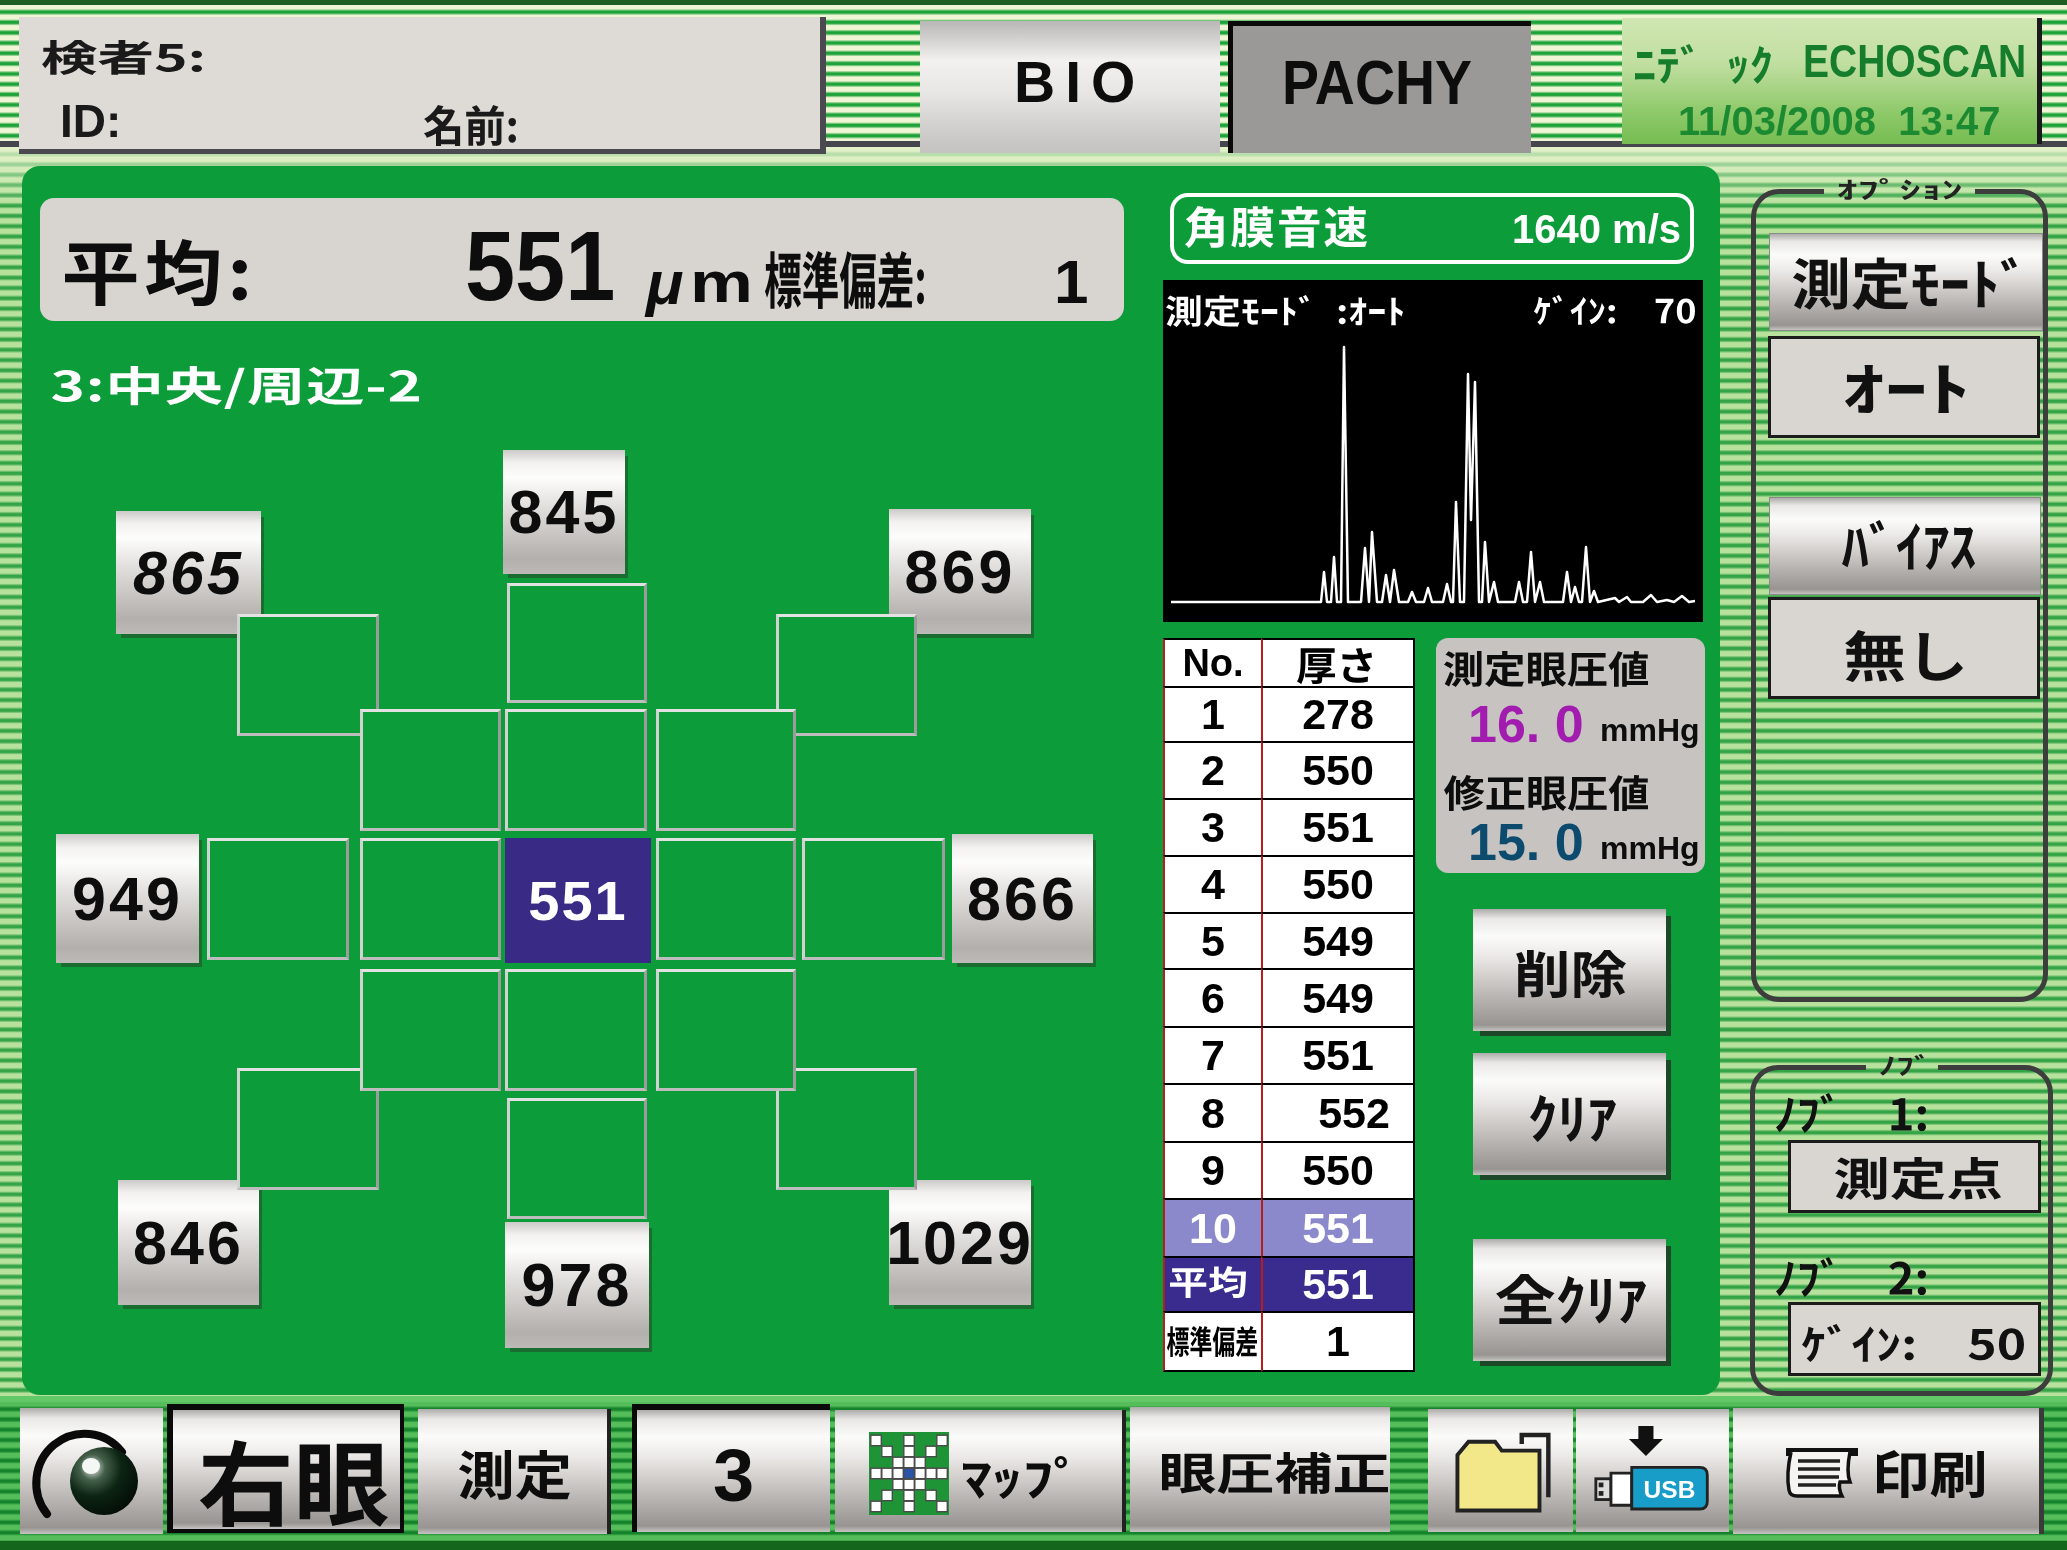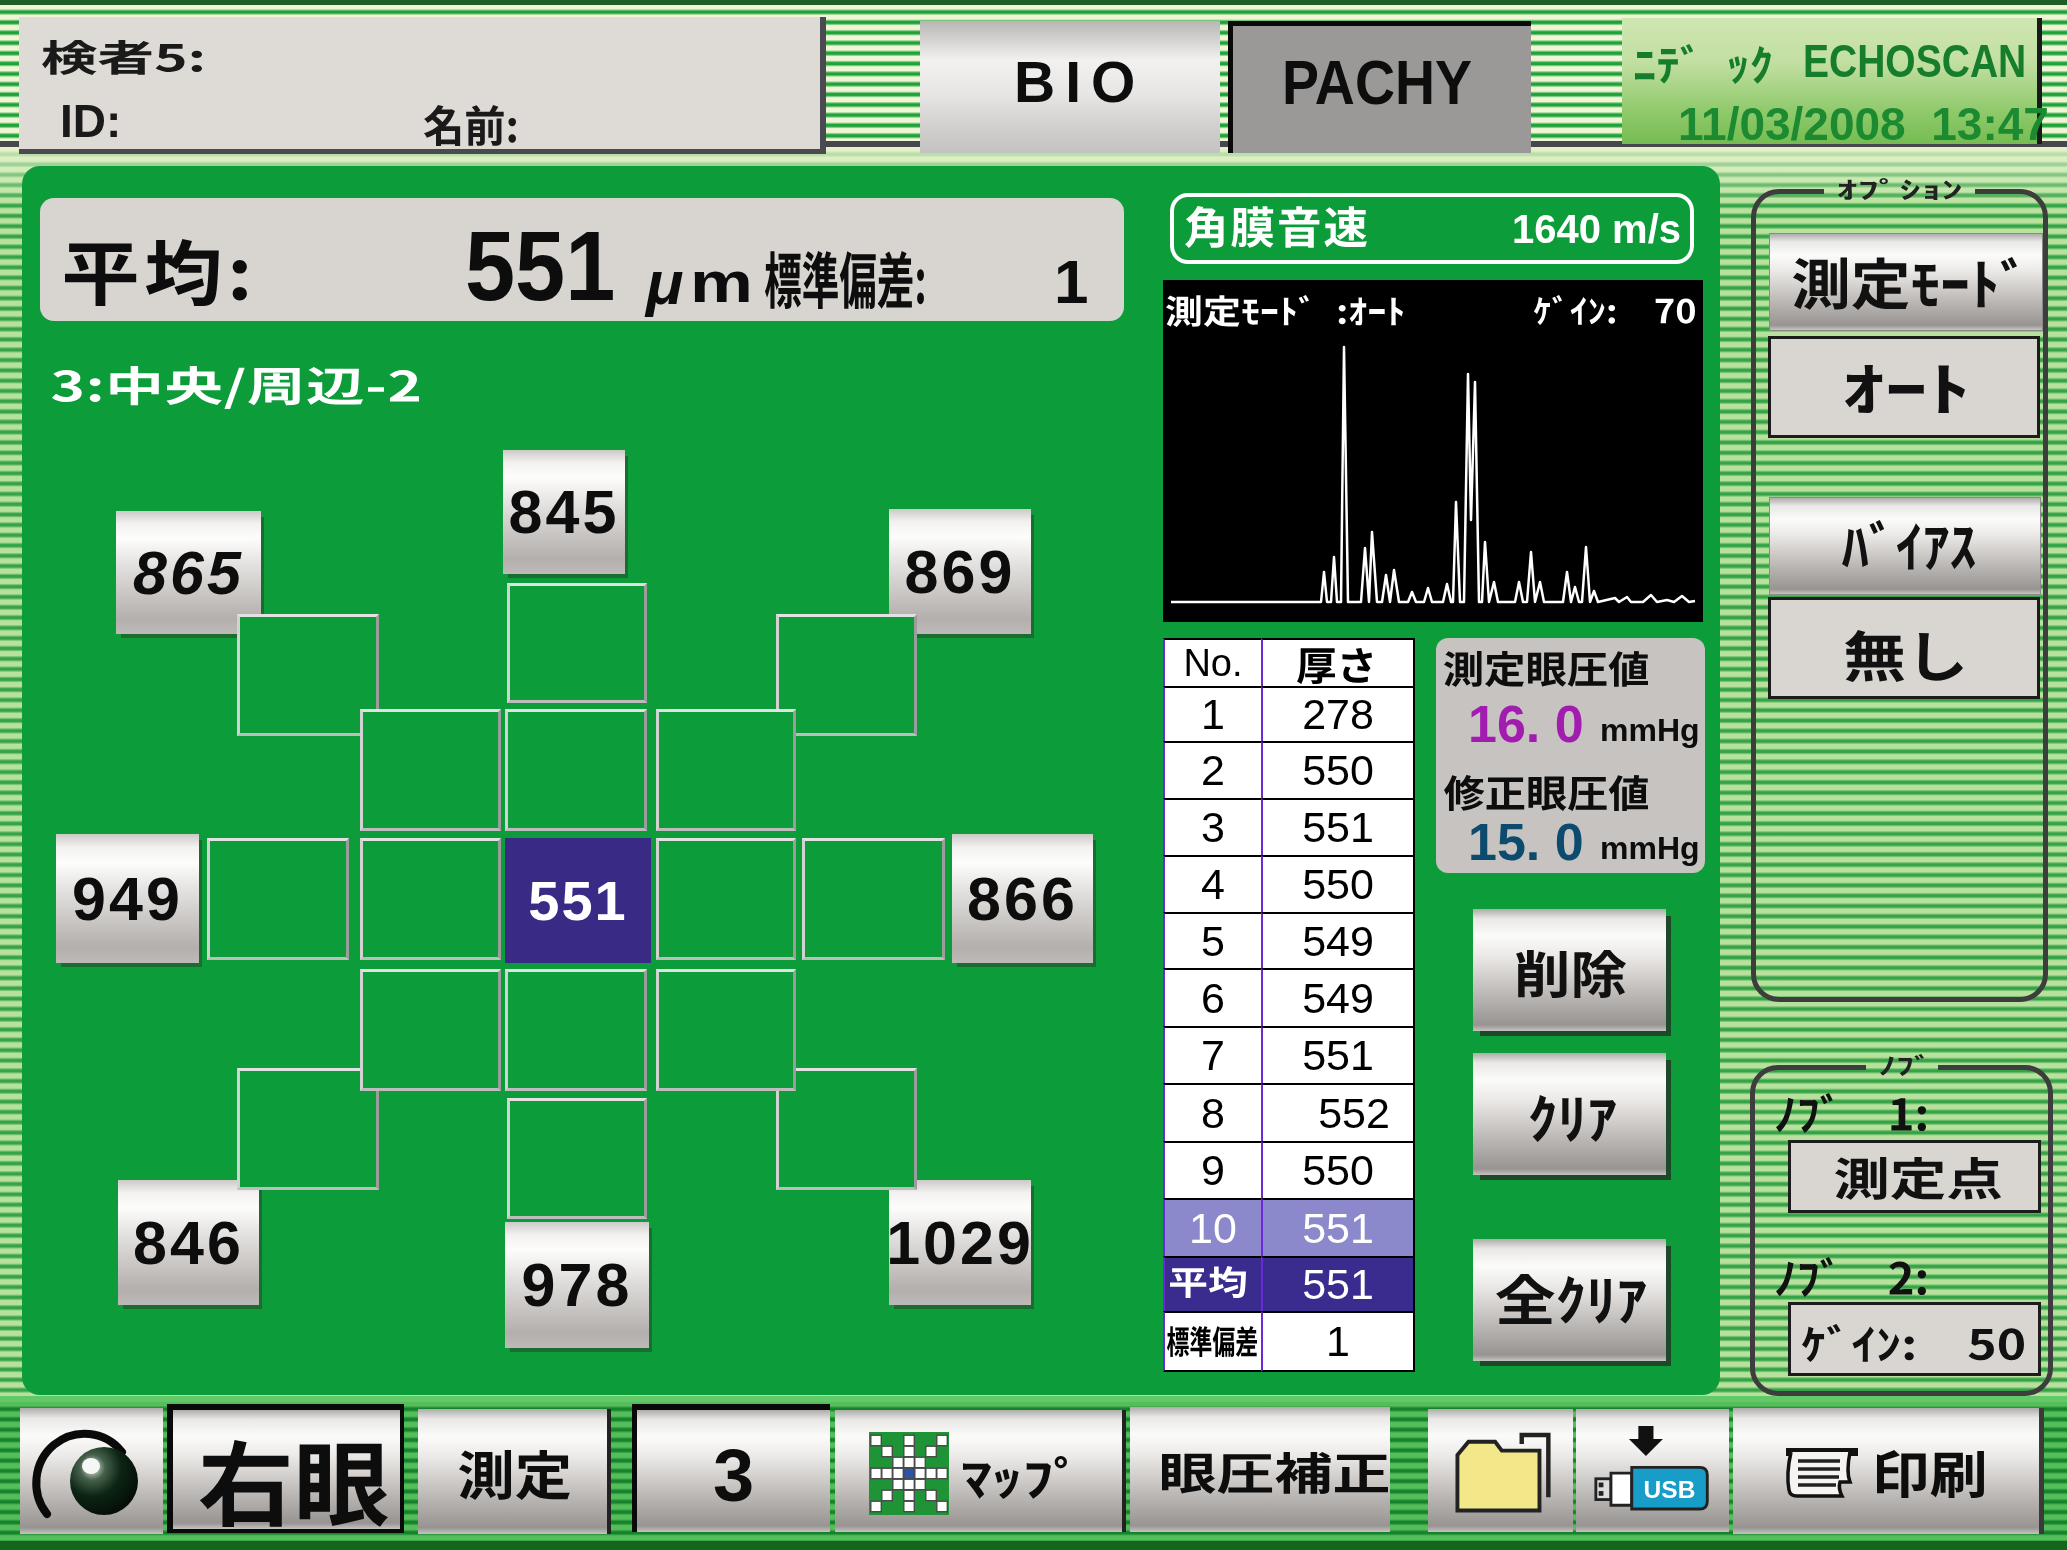--- a/index.html
+++ b/index.html
@@ -5,22 +5,22 @@
  font-family:"Liberation Sans",sans-serif;background:#cfe9bb;}
 .abs{position:absolute;}
 .gbtn{position:absolute;background:linear-gradient(180deg,#aeacaa 0%,#e9e8e6 8%,#fbfbfa 22%,#eceae8 38%,#d2cfcc 55%,#b8b5b2 72%,#a19e9b 88%,#979491 95%,#c6c4c2 100%);}
 .shadow{box-shadow:6px 6px 0 -1px rgba(35,45,35,0.75);}
 .flatgray{position:absolute;background:#d9d6d2;border:3px solid #1c1c1c;box-sizing:border-box;}
 .mapfill{position:absolute;background:linear-gradient(180deg,#cccac8 0%,#f2f1f0 10%,#fdfdfc 22%,#e2e0de 45%,#c6c3c0 70%,#b2afac 88%,#bdbab7 100%);
  box-shadow:4px 5px 0 -1px rgba(40,60,40,0.5);display:flex;align-items:center;justify-content:center;
  font-weight:bold;font-size:61px;letter-spacing:3px;color:#0d0d0d;}
 .mapempty{position:absolute;background:#0d9c3a;box-sizing:border-box;
  border-top:3px solid #e2e2e2;border-left:3px solid #d2d2d2;border-right:3px solid #9c9c9c;border-bottom:3px solid #bdbdbd;}
-.cell{position:absolute;box-sizing:border-box;border-left:2px solid #6d28d9;border-top:2px solid #000;
- display:flex;align-items:center;justify-content:center;font-weight:normal;font-size:43px;color:#000;background:#fff;}
+.cell{position:absolute;box-sizing:border-box;border-left:2px solid #b91c1c;border-top:2px solid #000;
+ display:flex;align-items:center;justify-content:center;font-weight:bold;font-size:43px;color:#000;background:#fff;}
 fieldset{position:absolute;border:5px solid #3d3d3d;border-radius:28px;margin:0;padding:0;box-sizing:border-box;background:transparent;}
 legend{margin:0 auto;padding:0 14px;}
 </style></head><body>
 <div class="abs" style="left:0;top:5px;width:2067px;height:142px;background:repeating-linear-gradient(180deg,#eff5d5 0px,#eff5d5 3.8px,#1da339 6.2px,#1da339 8.0px,#eff5d5 10.3px);"></div>
 <div class="abs" style="left:0;top:147px;width:2067px;height:1255px;background:repeating-linear-gradient(180deg,#b8e19e 0px,#b8e19e 3.8px,#35a447 6.2px,#35a447 8.0px,#b8e19e 10.3px);"></div>
 <div class="abs" style="left:0;top:147px;width:2067px;height:60px;background:linear-gradient(180deg,rgba(240,246,214,0.8),rgba(240,246,214,0));"></div>
 <div class="abs" style="left:0;top:1402px;width:2067px;height:139px;background:repeating-linear-gradient(180deg,#55bd5a 0px,#55bd5a 3.8px,#14832b 6.2px,#14832b 8.0px,#55bd5a 10.3px);"></div>
 <div class="abs" style="left:0;top:1396px;width:2067px;height:6px;background:#62c868;"></div>
 <div class="abs" style="left:0;top:0;width:2067px;height:5px;background:#1e5d24;"></div>
 <div class="abs" style="left:0;top:141px;width:2067px;height:6px;background:#46464e;"></div>
@@ -35,21 +35,21 @@
   </svg>
 <div class="abs" style="left:920px;top:21px;width:300px;height:132px;background:linear-gradient(180deg,#b9b7b5,#f2f1f0 30%,#e8e6e4 55%,#d2d0ce 80%,#c4c2c0);"></div>
 <span class="abs" style="left:1014px;top:48px;font-weight:bold;font-size:57px;letter-spacing:10px;line-height:1.2;color:#0d0d0d;">BIO</span>
 <div class="abs" style="left:1228px;top:21px;width:303px;height:132px;background:#9b9998;border-top:5px solid #0a0a0a;border-left:5px solid #0a0a0a;box-sizing:border-box;"></div>
 <span class="abs" style="left:1282px;top:45px;font-weight:bold;font-size:63px;line-height:1.2;color:#0d0d0d;display:inline-block;transform:scaleX(0.88);transform-origin:0 0;">PACHY</span>
 <div class="abs" style="left:1622px;top:18px;width:420px;height:126px;background:linear-gradient(180deg,#cfe6b2 0%,#c2dfa2 35%,#8ec96a 75%,#76bc52 100%);border-right:5px solid #1a1a1a;box-sizing:border-box;"></div>
 <svg style="position:absolute;left:1635px;top:44px;" width="136" height="40" viewBox="43 -859 2912 923" preserveAspectRatio="none">
     <path fill="#157d2b" d="M87 -679Q101 -676 119 -674Q137 -673 150 -673Q164 -673 185 -673Q207 -673 232 -673Q258 -673 282 -673Q307 -673 326 -673Q345 -673 354 -673Q369 -673 386 -675Q403 -677 414 -679V-534Q403 -535 385 -536Q367 -538 354 -538Q346 -538 326 -538Q305 -538 279 -538Q253 -538 227 -538Q201 -538 180 -538Q160 -538 151 -538Q136 -538 118 -537Q100 -536 87 -534ZM43 -190Q59 -188 78 -186Q96 -184 111 -184Q121 -184 150 -184Q179 -184 216 -184Q254 -184 292 -184Q330 -184 359 -184Q387 -184 397 -184Q410 -184 427 -186Q444 -187 457 -190V-37Q443 -40 426 -41Q408 -43 397 -43Q387 -43 359 -43Q330 -43 292 -43Q254 -43 216 -43Q179 -43 150 -43Q121 -43 111 -43Q96 -43 77 -41Q58 -40 43 -37Z M599 -749Q612 -745 629 -744Q646 -742 659 -742Q671 -742 698 -742Q726 -742 757 -742Q789 -742 815 -742Q842 -742 854 -742Q866 -742 884 -743Q901 -745 914 -749V-620Q901 -622 884 -623Q867 -624 854 -624Q842 -624 815 -624Q789 -624 757 -624Q726 -624 699 -624Q671 -624 659 -624Q646 -624 629 -623Q611 -622 599 -620ZM543 -512Q554 -509 569 -508Q585 -506 597 -506Q606 -506 638 -506Q670 -506 712 -506Q753 -506 795 -506Q837 -506 869 -506Q900 -506 909 -506Q917 -506 934 -507Q951 -509 961 -512V-382Q952 -384 939 -384Q926 -385 915 -385Q905 -385 873 -385Q841 -385 798 -385Q756 -385 713 -385Q670 -385 638 -385Q606 -385 597 -385Q586 -385 569 -384Q553 -383 543 -381ZM708 -447 810 -448Q812 -349 806 -274Q800 -199 782 -137Q767 -85 735 -32Q703 21 666 55L581 -30Q609 -52 636 -90Q664 -129 679 -173Q699 -231 704 -298Q708 -366 708 -447Z M1091 -805Q1103 -786 1119 -755Q1134 -723 1149 -692Q1164 -660 1173 -640L1097 -603Q1087 -625 1073 -657Q1059 -688 1044 -719Q1029 -750 1016 -770ZM1207 -859Q1219 -839 1235 -807Q1251 -776 1266 -744Q1281 -713 1290 -694L1215 -657Q1205 -679 1190 -710Q1176 -741 1160 -772Q1145 -803 1131 -822Z M2251 -578Q2255 -563 2261 -537Q2266 -511 2272 -481Q2278 -451 2283 -423Q2289 -395 2291 -376L2214 -340Q2211 -359 2206 -386Q2201 -413 2195 -443Q2189 -473 2184 -500Q2178 -527 2174 -545ZM2345 -551 2437 -511Q2433 -496 2430 -479Q2427 -462 2425 -449Q2417 -384 2401 -310Q2386 -236 2360 -171Q2326 -85 2280 -26Q2233 32 2188 64L2121 -26Q2164 -50 2210 -101Q2255 -151 2287 -232Q2304 -274 2316 -327Q2327 -381 2335 -439Q2342 -497 2345 -551ZM2130 -528Q2135 -509 2141 -482Q2148 -454 2154 -424Q2161 -394 2166 -365Q2172 -337 2176 -317L2098 -279Q2095 -298 2089 -328Q2083 -357 2077 -389Q2070 -421 2064 -448Q2057 -476 2053 -492Z M2956 -602Q2952 -588 2947 -569Q2943 -549 2939 -530Q2927 -463 2908 -384Q2890 -305 2857 -224Q2834 -168 2803 -115Q2773 -62 2737 -18Q2702 27 2664 59L2581 -41Q2646 -89 2694 -155Q2742 -221 2774 -295Q2801 -354 2818 -421Q2836 -488 2843 -543H2695L2719 -656Q2727 -656 2747 -656Q2768 -656 2791 -656Q2814 -656 2833 -656Q2852 -656 2858 -656Q2870 -656 2883 -659Q2896 -662 2905 -668ZM2702 -814 2807 -767Q2798 -740 2792 -714Q2785 -688 2781 -672Q2764 -611 2740 -547Q2715 -484 2686 -425Q2656 -366 2621 -316L2536 -399Q2576 -452 2604 -507Q2633 -562 2652 -614Q2671 -666 2681 -707Q2687 -727 2693 -757Q2699 -788 2702 -814Z"></path>
   </svg>
 <span class="abs" style="left:1803px;top:33px;font-weight:bold;font-size:47px;line-height:1.2;color:#157d2b;display:inline-block;transform:scaleX(0.83);transform-origin:0 0;">ECHOSCAN</span>
-<span class="abs" style="left:1678px;top:101px;font-weight:bold;font-size:46px;line-height:1;color:#1c8a30;">11/03/2008&nbsp; 13:47</span>
+<span class="abs" style="left:1678px;top:101px;font-weight:bold;font-size:40px;line-height:1;color:#1c8a30;">11/03/2008&nbsp; 13:47</span>
 <div class="abs" style="left:22px;top:166px;width:1698px;height:1229px;background:#0d9c3a;border-radius:18px;"></div>
 <div class="abs" style="left:40px;top:198px;width:1084px;height:123px;background:#d8d5d1;border-radius:14px;"></div>
 <svg style="position:absolute;left:65px;top:239px;" width="182" height="67" viewBox="46 -852 2329 942" preserveAspectRatio="none">
     <path fill="#0d0d0d" d="M99 -788H899V-669H99ZM46 -364H957V-243H46ZM159 -604 269 -637Q286 -604 303 -568Q319 -531 331 -496Q344 -460 350 -432L233 -395Q228 -423 217 -458Q206 -494 191 -533Q176 -571 159 -604ZM729 -640 858 -607Q840 -568 821 -530Q801 -492 783 -457Q764 -423 747 -397L642 -428Q658 -457 675 -494Q691 -531 706 -569Q720 -607 729 -640ZM437 -738H562V89H437Z M1499 -485H1793V-378H1499ZM1447 -177Q1492 -190 1550 -210Q1608 -229 1673 -253Q1739 -276 1804 -299L1825 -197Q1740 -162 1653 -127Q1565 -92 1493 -63ZM1546 -689H1928V-576H1546ZM1892 -689H2013Q2013 -689 2013 -678Q2013 -667 2013 -653Q2013 -640 2012 -632Q2007 -465 2001 -347Q1995 -230 1988 -154Q1981 -78 1970 -34Q1959 9 1944 29Q1924 58 1902 69Q1880 81 1850 85Q1822 90 1781 90Q1740 91 1697 89Q1696 62 1685 27Q1674 -7 1658 -33Q1702 -29 1739 -28Q1776 -28 1794 -28Q1809 -28 1818 -31Q1827 -35 1836 -46Q1848 -58 1856 -98Q1865 -138 1871 -211Q1878 -284 1883 -395Q1888 -507 1892 -663ZM1548 -852 1671 -824Q1650 -747 1619 -673Q1588 -600 1550 -536Q1513 -472 1471 -425Q1460 -435 1441 -450Q1422 -465 1402 -479Q1383 -494 1367 -502Q1429 -563 1475 -656Q1522 -750 1548 -852ZM1104 -625H1423V-512H1104ZM1212 -837H1328V-172H1212ZM1082 -190Q1126 -204 1183 -226Q1240 -247 1303 -272Q1367 -296 1429 -321L1455 -210Q1372 -173 1285 -136Q1197 -99 1125 -69Z M2283 -366Q2243 -366 2217 -393Q2191 -421 2191 -461Q2191 -503 2217 -530Q2243 -557 2283 -557Q2322 -557 2348 -530Q2374 -503 2374 -461Q2374 -421 2348 -393Q2322 -366 2283 -366ZM2283 14Q2243 14 2217 -14Q2191 -42 2191 -82Q2191 -124 2217 -151Q2243 -178 2283 -178Q2322 -178 2348 -151Q2374 -124 2374 -82Q2374 -42 2348 -14Q2322 14 2283 14Z"></path>
   </svg>
 <span class="abs" style="left:465px;top:216px;font-weight:bold;font-size:99px;line-height:1;color:#0d0d0d;display:inline-block;transform:scaleX(0.91);transform-origin:0 0;">551</span>
 <span class="abs" style="left:646px;top:252px;font-style:italic;font-weight:bold;font-size:62px;line-height:1;color:#0d0d0d;">μ</span>
 <span class="abs" style="left:690px;top:253px;font-weight:bold;font-size:58px;line-height:1;color:#0d0d0d;display:inline-block;transform:scaleX(1.22);transform-origin:0 0;">m</span>
 <svg style="position:absolute;left:765px;top:251px;" width="159" height="58" viewBox="22 -854 4233 946" preserveAspectRatio="none">
     <path fill="#0d0d0d" d="M443 -375H915V-288H443ZM383 -809H967V-713H383ZM378 -249H970V-153H378ZM759 -87 843 -143Q867 -121 893 -95Q919 -69 941 -43Q964 -17 977 5L887 67Q876 46 854 19Q833 -8 808 -36Q783 -64 759 -87ZM511 -580V-498H838V-580ZM412 -666H941V-411H412ZM617 -201H728V-16Q728 19 720 41Q713 63 689 74Q666 85 634 88Q602 91 561 91Q558 68 548 42Q539 15 529 -6Q553 -5 575 -5Q596 -4 603 -5Q611 -6 614 -8Q617 -10 617 -17ZM479 -145 571 -95Q540 -48 498 -5Q456 38 414 67Q401 50 380 29Q359 8 340 -6Q380 -31 418 -70Q456 -109 479 -145ZM551 -752H644V-615H551ZM563 -630H643V-434H563ZM699 -752H792V-615H699ZM699 -630H780V-434H699ZM45 -642H375V-531H45ZM167 -850H275V89H167ZM165 -566 231 -544Q221 -484 205 -421Q189 -357 169 -296Q149 -234 125 -181Q102 -128 75 -90Q67 -113 51 -144Q34 -175 21 -195Q45 -228 67 -272Q89 -316 108 -366Q127 -416 141 -467Q156 -519 165 -566ZM270 -491Q279 -481 297 -454Q314 -428 334 -397Q355 -365 371 -339Q388 -312 394 -301L332 -215Q323 -238 308 -269Q294 -300 277 -333Q261 -366 246 -395Q231 -424 220 -443Z M1101 -768 1163 -850Q1190 -841 1219 -828Q1249 -814 1276 -800Q1303 -786 1320 -772L1254 -682Q1239 -696 1212 -712Q1186 -728 1157 -743Q1128 -757 1101 -768ZM1028 -605 1090 -686Q1115 -678 1145 -665Q1174 -652 1202 -639Q1229 -625 1246 -613L1183 -523Q1166 -536 1140 -551Q1114 -566 1084 -580Q1054 -595 1028 -605ZM1055 -320Q1082 -344 1116 -377Q1151 -410 1187 -448Q1224 -486 1258 -524L1322 -445Q1279 -392 1232 -337Q1185 -282 1138 -230ZM1434 -257H1557V90H1434ZM1045 -191H1959V-83H1045ZM1437 -855 1553 -819Q1526 -761 1488 -705Q1450 -649 1408 -600Q1366 -551 1324 -515Q1314 -526 1297 -542Q1280 -558 1262 -574Q1244 -590 1231 -599Q1292 -644 1348 -713Q1403 -781 1437 -855ZM1365 -663 1481 -743V-320H1365ZM1424 -745H1918V-652H1368ZM1365 -347H1942V-253H1365ZM1409 -606H1883V-522H1409ZM1409 -477H1884V-393H1409ZM1599 -704H1713V-311H1599ZM1654 -848 1784 -827Q1758 -784 1731 -744Q1704 -705 1683 -676L1585 -700Q1604 -732 1623 -774Q1642 -815 1654 -848Z M2321 -801H2969V-702H2321ZM2409 -654H2926V-407H2409V-496H2809V-565H2409ZM2353 -654H2463V-479Q2463 -421 2458 -352Q2453 -282 2439 -209Q2425 -135 2398 -66Q2372 2 2329 59Q2320 48 2304 33Q2287 19 2270 5Q2253 -9 2241 -15Q2279 -66 2302 -126Q2324 -186 2335 -248Q2347 -310 2350 -370Q2353 -429 2353 -480ZM2415 -355H2875V-264H2514V92H2415ZM2842 -355H2947V-18Q2947 15 2941 37Q2935 59 2916 72Q2897 85 2874 89Q2851 92 2820 92Q2817 70 2808 40Q2798 11 2787 -10Q2802 -9 2815 -9Q2827 -9 2832 -9Q2842 -9 2842 -20ZM2464 -185H2882V-94H2464ZM2566 -330H2648V85H2566ZM2703 -330H2786V85H2703ZM2210 -848 2321 -815Q2293 -728 2253 -639Q2214 -550 2167 -470Q2120 -391 2069 -331Q2065 -345 2055 -370Q2045 -395 2033 -420Q2021 -445 2012 -461Q2052 -508 2089 -570Q2127 -632 2158 -703Q2189 -775 2210 -848ZM2130 -573 2241 -684 2244 -682V89H2130Z M3095 -731H3910V-628H3095ZM3147 -575H3857V-477H3147ZM3254 -35H3932V69H3254ZM3053 -423H3946V-318H3053ZM3350 -265H3862V-162H3350ZM3436 -676H3560V-343H3436ZM3526 -219H3648V11H3526ZM3224 -807 3328 -847Q3349 -823 3369 -791Q3388 -759 3397 -734L3288 -688Q3281 -713 3263 -747Q3244 -781 3224 -807ZM3660 -852 3791 -819Q3767 -784 3745 -753Q3722 -721 3704 -698L3602 -729Q3612 -747 3623 -768Q3634 -790 3644 -812Q3653 -834 3660 -852ZM3246 -375 3373 -354Q3341 -209 3279 -96Q3216 18 3124 89Q3114 78 3095 61Q3077 45 3057 30Q3037 15 3022 6Q3112 -53 3167 -152Q3223 -250 3246 -375Z M4163 -366Q4123 -366 4097 -393Q4071 -421 4071 -461Q4071 -503 4097 -530Q4123 -557 4163 -557Q4202 -557 4228 -530Q4254 -503 4254 -461Q4254 -421 4228 -393Q4202 -366 4163 -366ZM4163 14Q4123 14 4097 -14Q4071 -42 4071 -82Q4071 -124 4097 -151Q4123 -178 4163 -178Q4202 -178 4228 -151Q4254 -124 4254 -82Q4254 -42 4228 -14Q4202 14 4163 14Z"></path>

